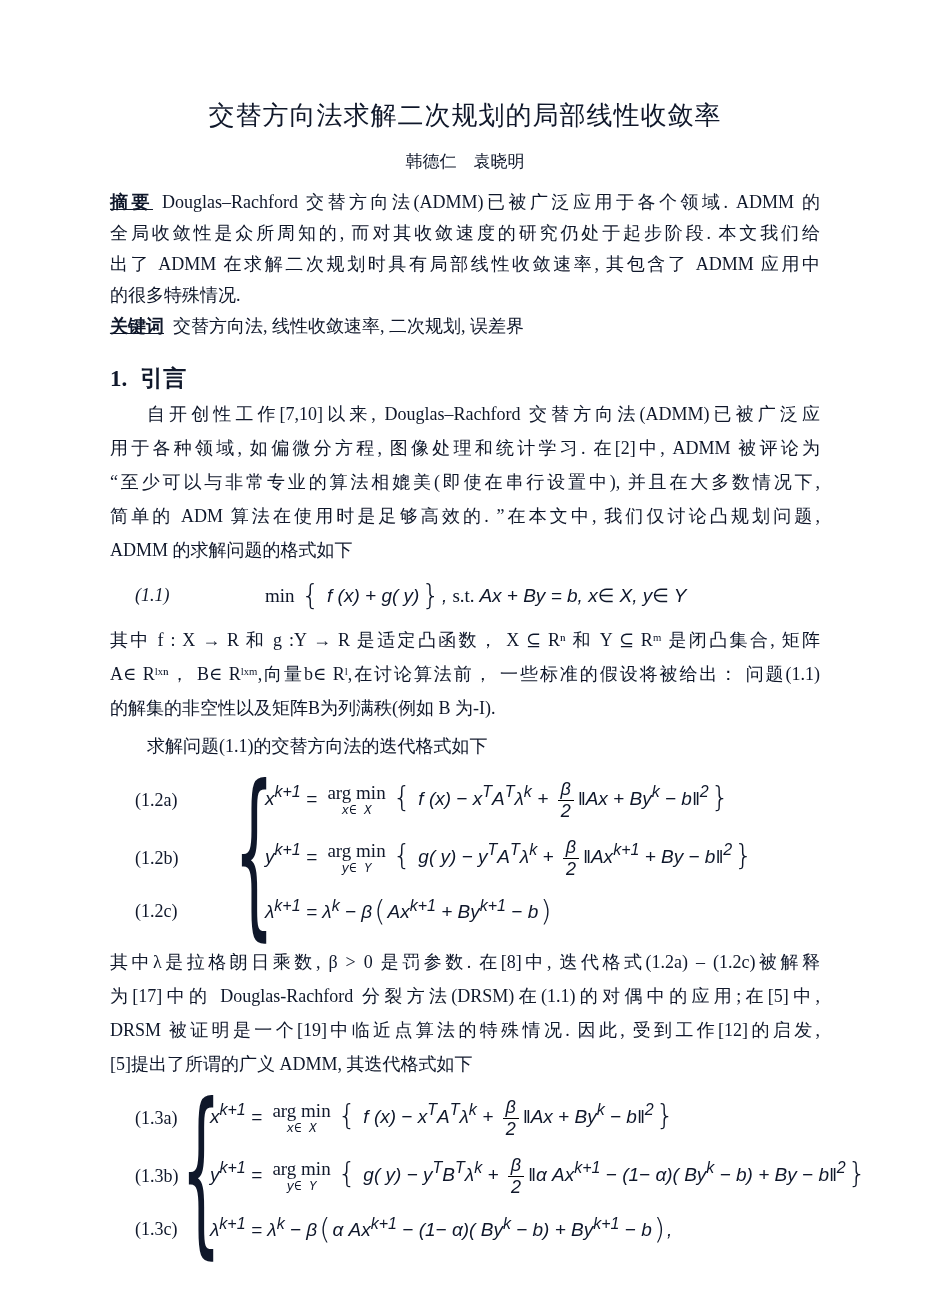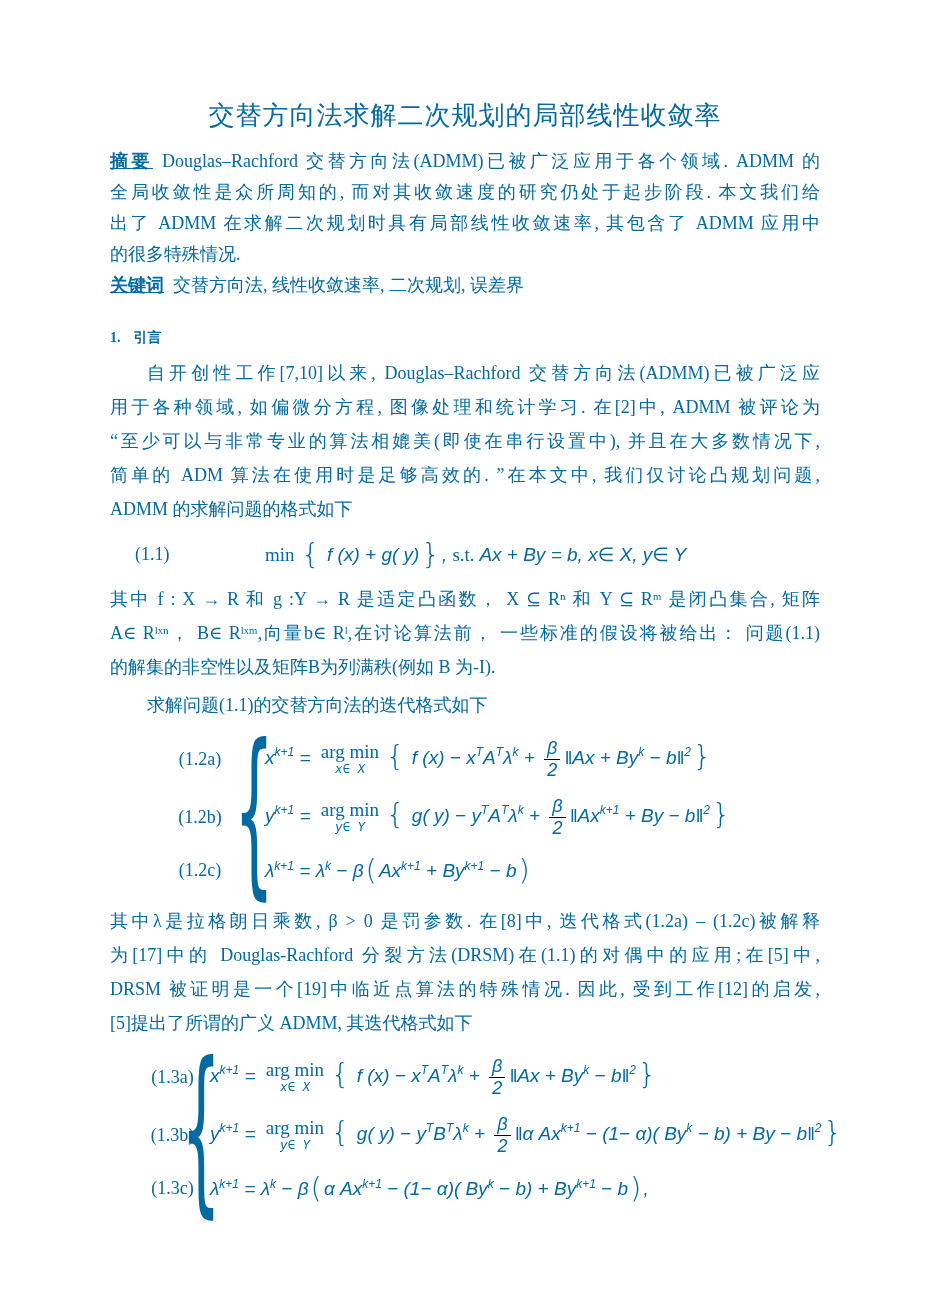--- a/index.html
+++ b/index.html
@@ -1,72 +1,73 @@
 <!DOCTYPE html>
 <html><head>
 <meta charset="utf-8">
 <style>
   html,body{margin:0;padding:0;background:#ffffff;}
   .page{
     position:relative;
     width:926px;height:1309px;
     box-sizing:border-box;
     padding:98px 106px 0 110px;
-    background:#ffffff;color:#0369a1;
+    background:#ffffff;color:#0f172a;
     font-family:"Liberation Serif","DejaVu Serif",serif;
     overflow:hidden;
   }
   .title{font-size:26px;line-height:36px;text-align:center;letter-spacing:1px;}
   .authors{margin-top:15px;font-size:17px;line-height:26px;text-align:center;}
   .abstract{margin-top:12px;}
   .line{font-size:18px;line-height:31px;}
   .para .line{line-height:34px;}
   .jl{text-align:justify;text-align-last:justify;}
   .ind{text-indent:37px;}
   .blabel{font-weight:bold;margin-right:9px;text-decoration:underline;}
-  .sec-heading{margin-top:23px;font-size:14px;font-weight:bold;line-height:28px;}
+  .sec-heading{margin-top:23px;font-size:23px;font-weight:bold;line-height:28px;}
   .sec-num{margin-right:13px;}
   .para{margin-top:4px;}
 
   
   .eq-single{display:flex;align-items:center;height:48px;margin:4px 0 2px 0;padding-left:25px;}
   .eq-label{font-size:18px;flex:0 0 auto;font-family:"Liberation Serif",serif;}
-  .eq-single .eq-label{width:130px;}
+  .eq-single .eq-label{width:130px;font-style:italic;}
   .math{white-space:nowrap;font-size:19px;}
   .math .mt{font-style:italic;font-family:"Liberation Sans","DejaVu Sans",sans-serif;}
   .math .mr{font-style:normal;font-family:"Liberation Serif","DejaVu Serif",serif;}
-  .math sup.ms{font-size:12px;font-style:italic;font-family:"Liberation Sans","DejaVu Sans",sans-serif;line-height:0;}
+  .math sup.ms{font-size:16px;font-style:italic;font-family:"Liberation Sans","DejaVu Sans",sans-serif;line-height:0;}
   .math .mb{font-family:"DejaVu Sans",sans-serif;font-size:29px;font-weight:300;vertical-align:-3px;line-height:1;margin:0 2px;font-style:normal;}
   .math .mf{display:inline-flex;flex-direction:column;align-items:center;vertical-align:middle;line-height:1.05;font-style:italic;font-family:"Liberation Sans","DejaVu Sans",sans-serif;margin:0 4px;font-size:18px;}
   .math .mfn{border-bottom:1.3px solid #000;padding:0 3px 1px 3px;}
   .math .mfd{padding-top:1px;}
   .math .mam{display:inline-flex;flex-direction:column;align-items:center;vertical-align:middle;margin:0 5px;line-height:1;}
   .math .mamt{font-family:"Liberation Serif","DejaVu Serif",serif;font-size:19px;font-style:normal;}
   .math .mamu{font-size:12.5px;font-style:italic;font-family:Liberation Mono, monospace;margin-top:3px;}
 
   .eq-group{position:relative;margin-top:8px;padding-left:25px;}
-  .eq-row{display:flex;align-items:center;height:48px;text-align:center;}
+  .eq-row{display:flex;align-items:center;height:48px;}
   .eq-row.tall{height:58px;}
   .g12 .eq-label{width:130px;}
   .g13 .eq-label{width:75px;}
   .gbrace{
     position:absolute;top:50%;
     font-size:140px;line-height:1;
     font-family:"DejaVu Sans",sans-serif;
     transform:translate(-50%,-50%) scale(0.45,1.28);
   }
   .g12 .gbrace{left:144px;}
   .g13 .gbrace{left:91px;}
 </style>
 </head>
 <body>
 
 <div class="page">
 
   <div class="title">交替方向法求解二次规划的局部线性收敛率</div>
+  <div class="authors">韩德仁　袁晓明</div>
 
   <div class="abstract">
     <div class="line jl"><span class="blabel">摘要</span><span>Douglas–Rachford 交替方向法(ADMM)已被广泛应用于各个领域. ADMM 的</span></div>
     <div class="line jl">全局收敛性是众所周知的, 而对其收敛速度的研究仍处于起步阶段. 本文我们给</div>
     <div class="line jl">出了 ADMM 在求解二次规划时具有局部线性收敛速率, 其包含了 ADMM 应用中</div>
     <div class="line">的很多特殊情况.</div>
     <div class="line"><span class="blabel">关键词</span><span>交替方向法, 线性收敛速率, 二次规划, 误差界</span></div>
   </div>
 
   <div class="sec-heading"><span class="sec-num">1.</span><span>引言</span></div>

